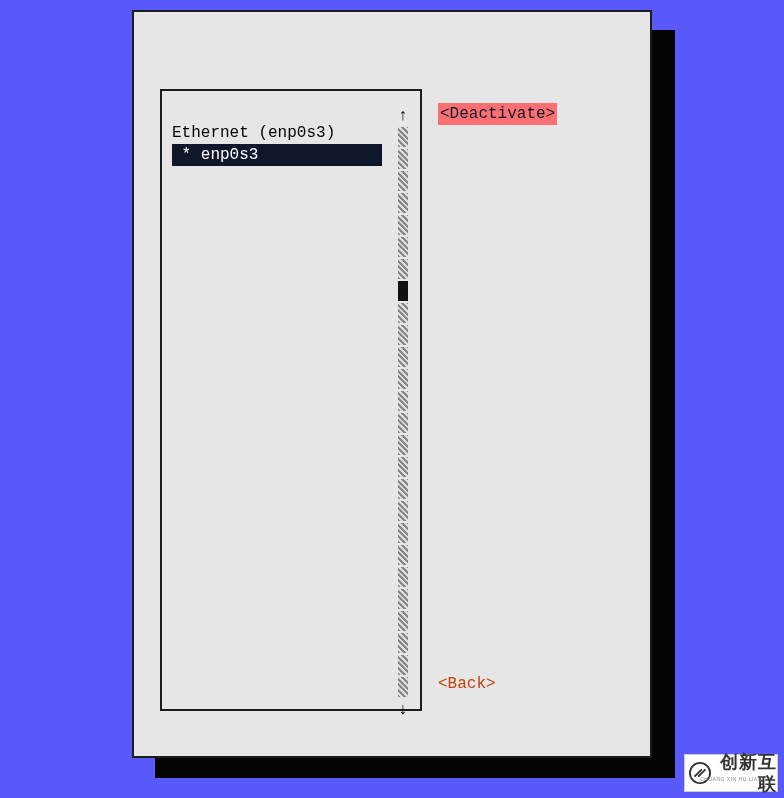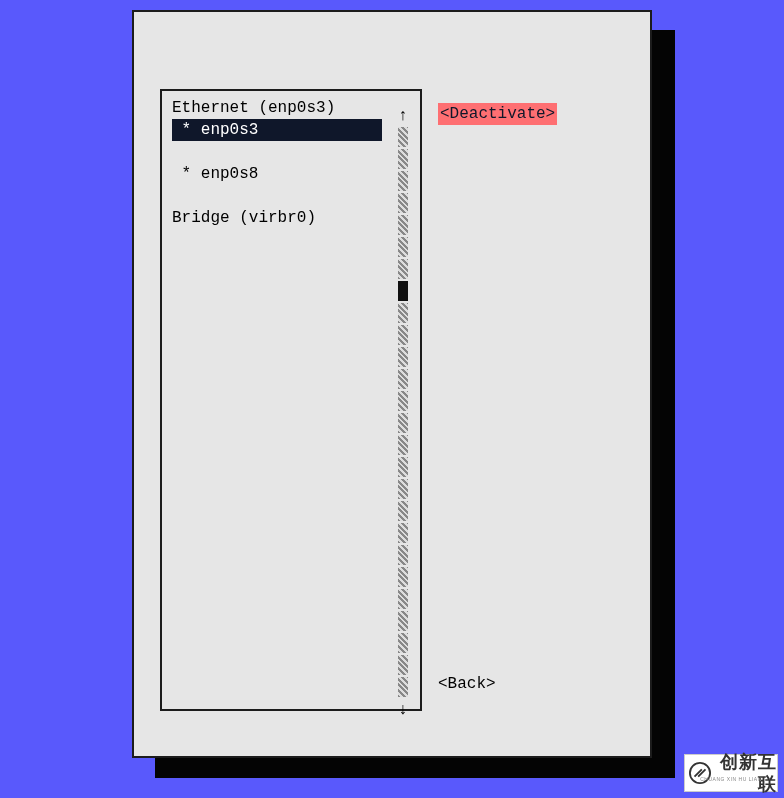--- a/index.html
+++ b/index.html
@@ -31,21 +31,21 @@
   width:262px;height:622px;
   box-sizing:border-box;
   border-top:2px solid #1c1c1c;
   border-left:2px solid #1c1c1c;
   border-right:2px solid #1c1c1c;
   border-bottom:2px solid #1c1c1c;
   padding:14px 0 14px 0;
 }
 .list{
   position:absolute;
-  left:10px;top:6px;right:38px;
+  left:10px;top:31px;right:38px;
   color:#000;
 }
 .row{white-space:pre;height:22px}
 .sel{background:#0f172a;color:#fff}
 .scroll{
   position:absolute;
   right:10px;top:14px;bottom:16px;width:14px;
   display:flex;flex-direction:column;align-items:center;
 }
 .arrow{height:22px;color:#000;user-select:none}
@@ -59,21 +59,21 @@
   background:#111;
 }
 .btn-deact{
   position:absolute;
   color:#0f172a;background:#fe6f72;
   padding:0 2px;
   white-space:pre;
 }
 .btn-back{
   position:absolute;
-  color:#000000;white-space:pre;
+  color:#c2410c;white-space:pre;
 }
 .logo{
   position:absolute;right:6px;bottom:6px;
   width:92px;height:36px;
   background:#fff;
   border:1px solid #ccc;
   display:flex;align-items:center;justify-content:center;
   font-family:sans-serif;
   text-align:right;
 }
@@ -86,23 +86,21 @@
 
 <div class="shadow"></div>
 
 <div class="panel">
 
   <div class="inner">
     <div class="list" id="iface-list">
         <div class="row">Ethernet (enp0s3)</div>
         <div class="row sel"> * enp0s3      </div>
         <div class="row"> </div>
-        <div class="row"> * enp0s8</div>
         <div class="row"> </div>
-        <div class="row">Bridge (virbr0)</div>
       </div>
 
     <div class="scroll">
       <div class="arrow">↑</div>
       <div class="track" id="scroll-track">
           <div class="tick"></div>
           <div class="tick"></div>
           <div class="tick"></div>
           <div class="tick"></div>
           <div class="tick"></div>

